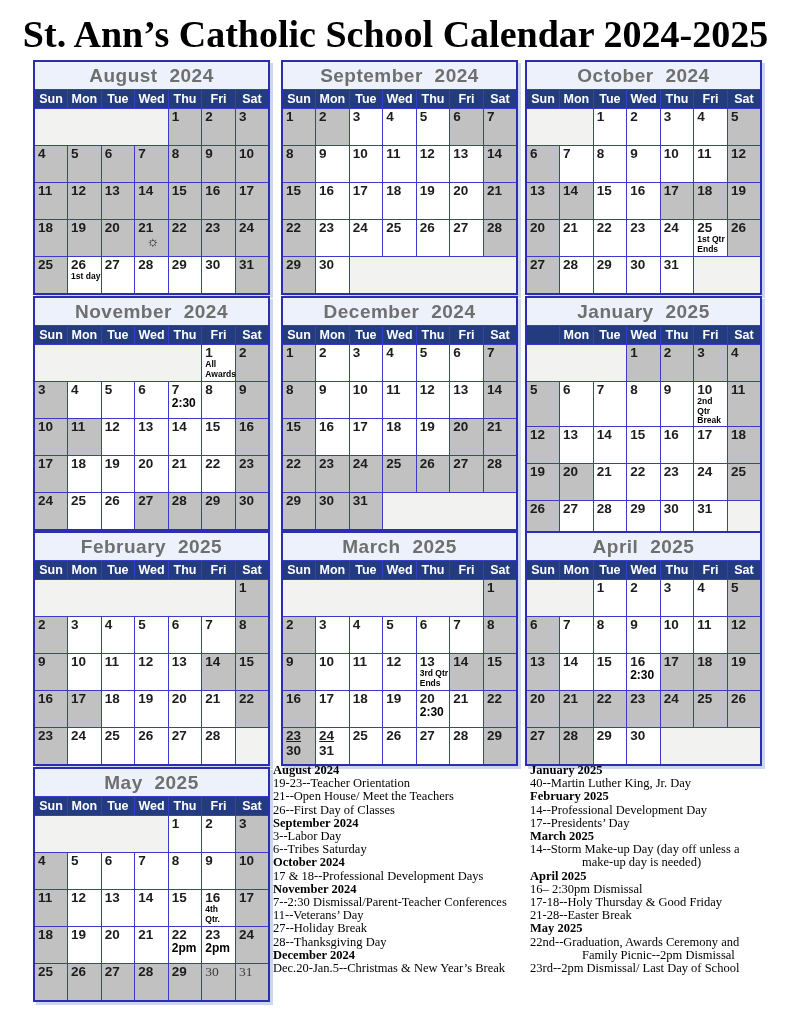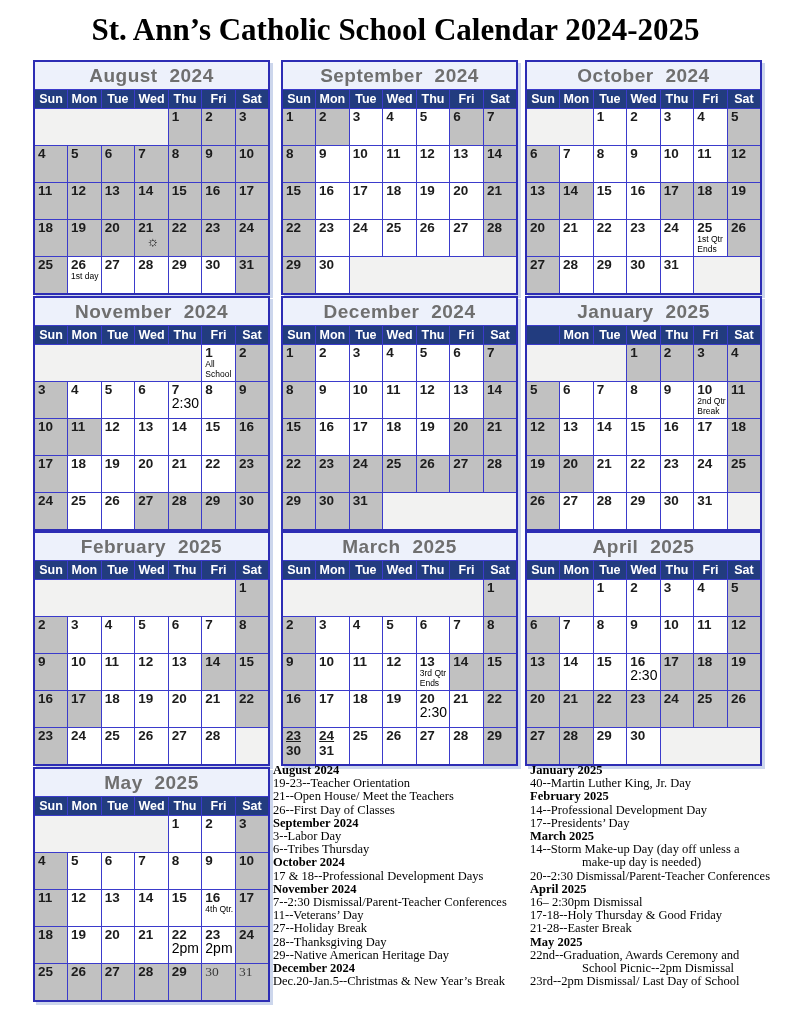--- a/index.html
+++ b/index.html
@@ -1,37 +1,37 @@
 <!DOCTYPE html>
 <html><head>
 <meta charset="utf-8">
 <style>
   html,body{margin:0;padding:0;background:#fff;}
   .page{position:relative;width:791px;height:1023px;background:#fff;overflow:hidden;
         font-family:"Liberation Sans",sans-serif;}
   .main-title{position:absolute;top:12px;left:0;width:100%;text-align:center;
-        font-family:"Liberation Serif",serif;font-weight:bold;font-size:31px;color:#000;}
+        font-family:"Liberation Serif",serif;font-weight:bold;font-size:38px;color:#000;}
   
   .cal{position:absolute;width:237px;border-collapse:collapse;table-layout:fixed;
        background:#fff;border:2px solid #2d2db4;box-shadow:3px 3px 0 #ccd6ec;}
   .cal th,.cal td{border:1px solid #3b3bcb;}
   .mt{background:#edf1fb;color:#6f6f6f;font-size:19px;font-weight:bold;text-align:center;
       height:25px;word-spacing:6px;letter-spacing:.5px;}
   .dow th{background:#223c7f;color:#fff;font-size:12.5px;font-weight:bold;height:16px;text-align:center;}
   .cal td{height:36px;vertical-align:top;padding:0 0 0 3px;font-size:13.5px;font-weight:bold;
       color:#1c1c1c;line-height:15px;}
   td.g{background:#c1c1c1;}
   td.w{background:#fff;}
   td.e{background:#f2f2f1;}
   .dn{display:inline-block;}
   .u{text-decoration:underline;}
   .sf{font-family:"Liberation Serif",serif;font-weight:normal;color:#3a3a3a;}
   .sun{text-align:center;font-size:14px;line-height:13px;color:#000;font-weight:normal;}
-  .note{font-size:8.5px;font-weight:normal;line-height:9.5px;white-space:pre-line;color:#000;}
-  .note.nb{font-size:14px;font-weight:normal;line-height:13px;}
+  .note{font-size:8.5px;font-weight:bold;line-height:9.5px;white-space:pre-line;color:#000;}
+  .note.nb{font-size:12px;font-weight:bold;line-height:13px;}
   .d2{display:block;}
   
   .events{position:absolute;top:764px;font-family:"Liberation Serif",serif;font-size:12.5px;
       line-height:13.2px;color:#000;white-space:nowrap;}
   #events-left{left:273px;width:252px;}
   #events-right{left:530px;width:261px;}
   .evm{font-weight:bold;}
   .evi.ind{padding-left:52px;}
 </style>
 </head>
@@ -233,21 +233,21 @@
             <th>Wed</th>
             <th>Thu</th>
             <th>Fri</th>
             <th>Sat</th>
           </tr>
         </thead>
         <tbody>
           <tr>
             <td class="e" colspan="5"></td>
             <td class="w"><span class="dn">1</span><div class="note">All
-School</div></td>
+Awards</div></td>
             <td class="g"><span class="dn">2</span></td>
           </tr>
           <tr>
             <td class="g"><span class="dn">3</span></td>
             <td class="w"><span class="dn">4</span></td>
             <td class="w"><span class="dn">5</span></td>
             <td class="w"><span class="dn">6</span></td>
             <td class="w"><span class="dn">7</span><div class="note nb">2:30</div></td>
             <td class="w"><span class="dn">8</span></td>
             <td class="g"><span class="dn">9</span></td>
@@ -641,44 +641,42 @@
         </tbody>
       </table>
     </div>
   <div class="events" id="events-left">
       <div class="evm">August 2024</div>
       <div class="evi">19-23--Teacher Orientation</div>
       <div class="evi">21--Open House/ Meet the Teachers</div>
       <div class="evi">26--First Day of Classes</div>
       <div class="evm">September 2024</div>
       <div class="evi">3--Labor Day</div>
-      <div class="evi">6--Tribes Thursday</div>
+      <div class="evi">6--Tribes Saturday</div>
       <div class="evm">October 2024</div>
       <div class="evi">17 &amp; 18--Professional Development Days</div>
       <div class="evm">November 2024</div>
       <div class="evi">7--2:30 Dismissal/Parent-Teacher Conferences</div>
       <div class="evi">11--Veterans’ Day</div>
       <div class="evi">27--Holiday Break</div>
       <div class="evi">28--Thanksgiving Day</div>
-      <div class="evi">29--Native American Heritage Day</div>
       <div class="evm">December 2024</div>
       <div class="evi">Dec.20-Jan.5--Christmas &amp; New Year’s Break</div>
     </div>
   <div class="events" id="events-right">
       <div class="evm">January 2025</div>
       <div class="evi">40--Martin Luther King, Jr. Day</div>
       <div class="evm">February 2025</div>
       <div class="evi">14--Professional Development Day</div>
       <div class="evi">17--Presidents’ Day</div>
       <div class="evm">March 2025</div>
       <div class="evi">14--Storm Make-up Day (day off unless a</div>
       <div class="evi ind">make-up day is needed)</div>
-      <div class="evi">20--2:30 Dismissal/Parent-Teacher Conferences</div>
       <div class="evm">April 2025</div>
       <div class="evi">16– 2:30pm Dismissal</div>
       <div class="evi">17-18--Holy Thursday &amp; Good Friday</div>
       <div class="evi">21-28--Easter Break</div>
       <div class="evm">May 2025</div>
       <div class="evi">22nd--Graduation, Awards Ceremony and</div>
-      <div class="evi ind">School Picnic--2pm Dismissal</div>
+      <div class="evi ind">Family Picnic--2pm Dismissal</div>
       <div class="evi">23rd--2pm Dismissal/ Last Day of School</div>
     </div>
 </div>
 
 </body></html>

